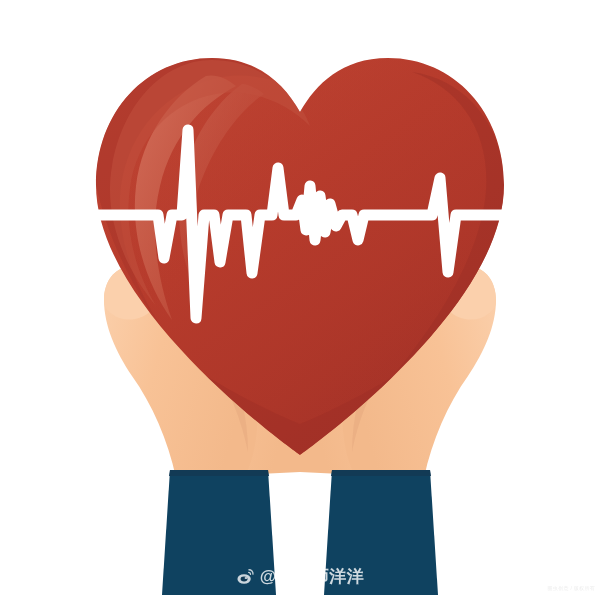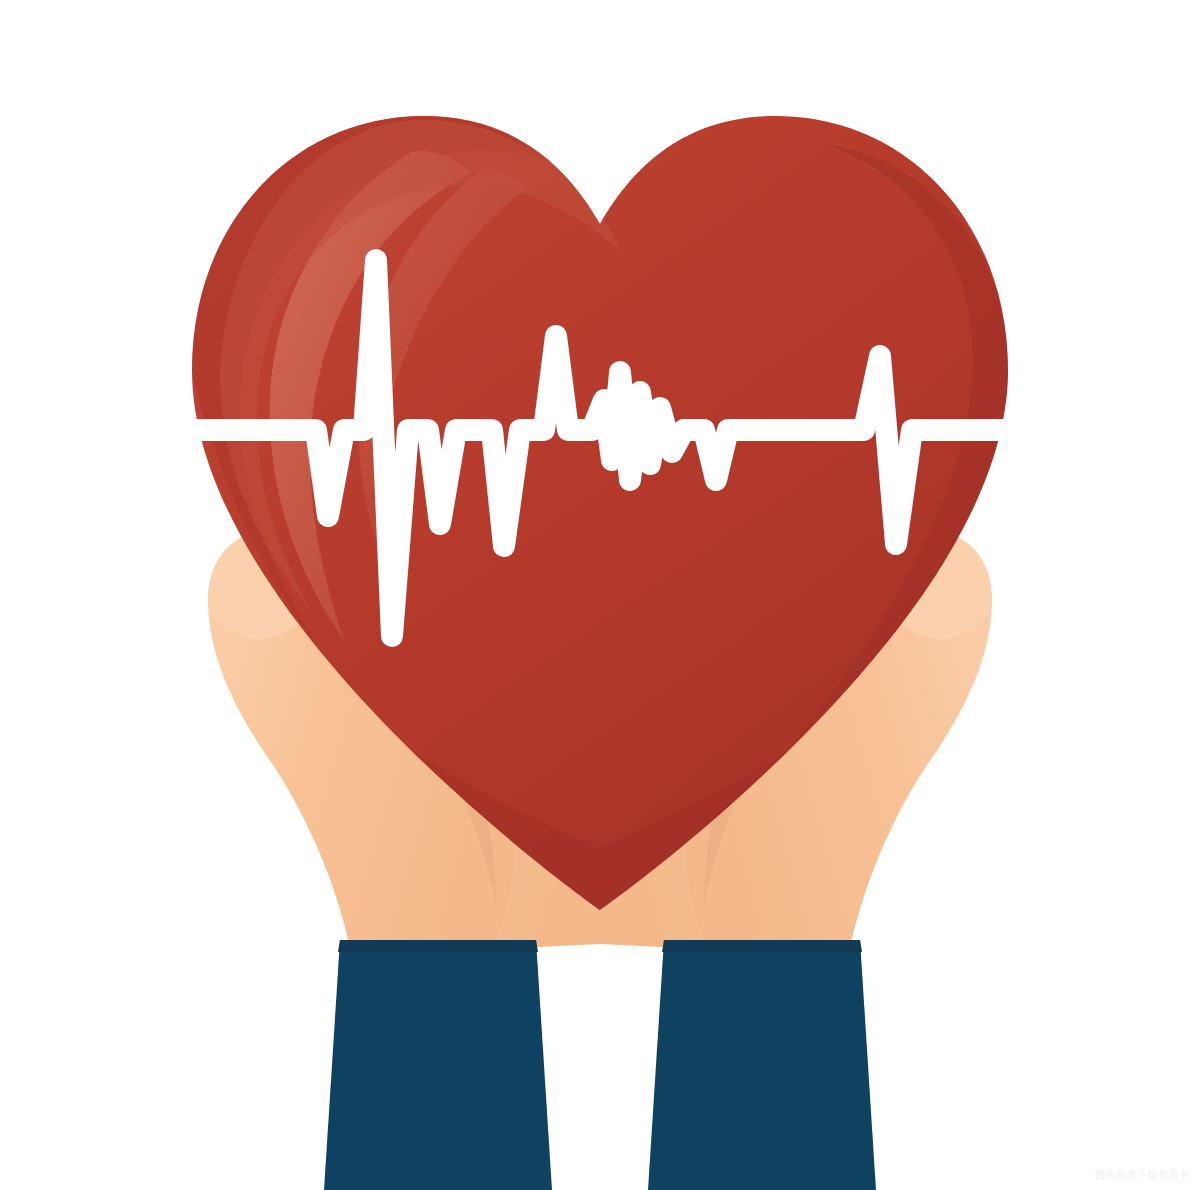--- a/index.html
+++ b/index.html
@@ -277,16 +277,26 @@
                L364,215
                L432,215
                L440,178
                L448,272
                L456,215
                L505,215" fill="none" stroke="#FFFFFF" stroke-width="11" stroke-linejoin="round" stroke-linecap="round"></path>
     </g>
 
   </svg>
 
+  <div class="watermark-bar">
+    <svg class="watermark-logo" viewBox="0 0 24 24">
+      <ellipse cx="10.2" cy="15.2" rx="8.4" ry="6.1" fill="rgba(255,255,255,0.85)"></ellipse>
+      <ellipse cx="10.2" cy="15.2" rx="4.4" ry="3.1" fill="#123A55"></ellipse>
+      <ellipse cx="12.6" cy="14.0" rx="1.7" ry="1.3" fill="rgba(255,255,255,0.85)"></ellipse>
+      <path d="M16.4 3.5c3.0 0 5.4 2.5 5.0 5.4" fill="none" stroke="rgba(255,255,255,0.8)" stroke-width="1.7" stroke-linecap="round"></path>
+      <path d="M16.0 6.8c1.4 0 2.5 1.2 2.3 2.6" fill="none" stroke="rgba(255,255,255,0.8)" stroke-width="1.6" stroke-linecap="round"></path>
+    </svg>
+    <span class="watermark-text">@营养师洋洋</span>
+  </div>
 
   <div class="corner-watermark">图虫创意 / 版权所有</div>
 
 </div>
 
 </body></html>

